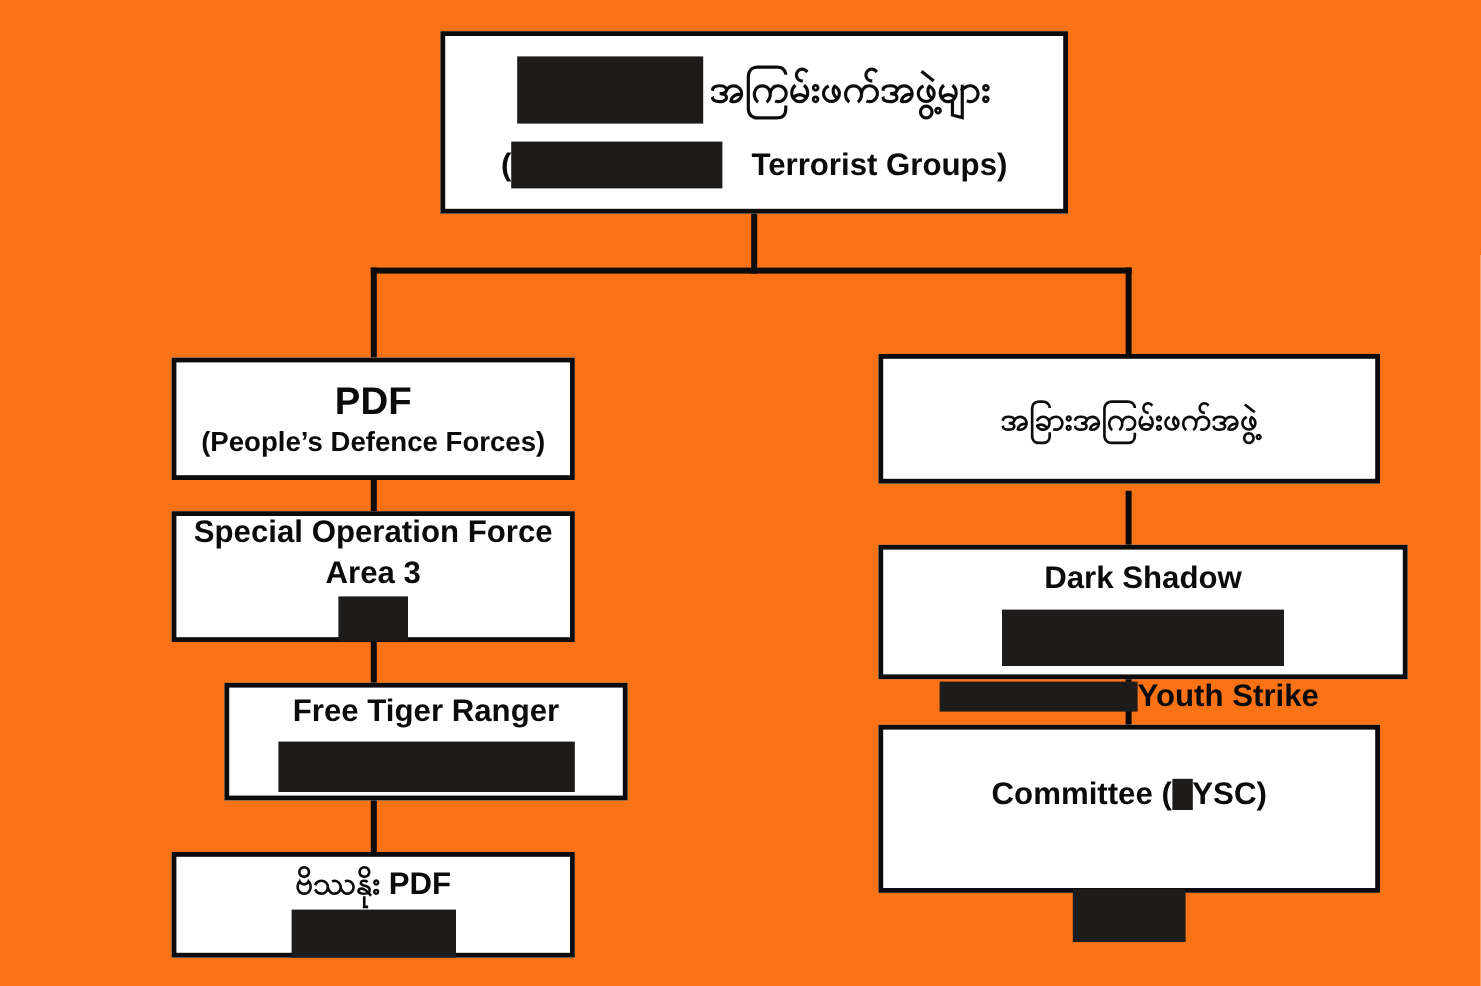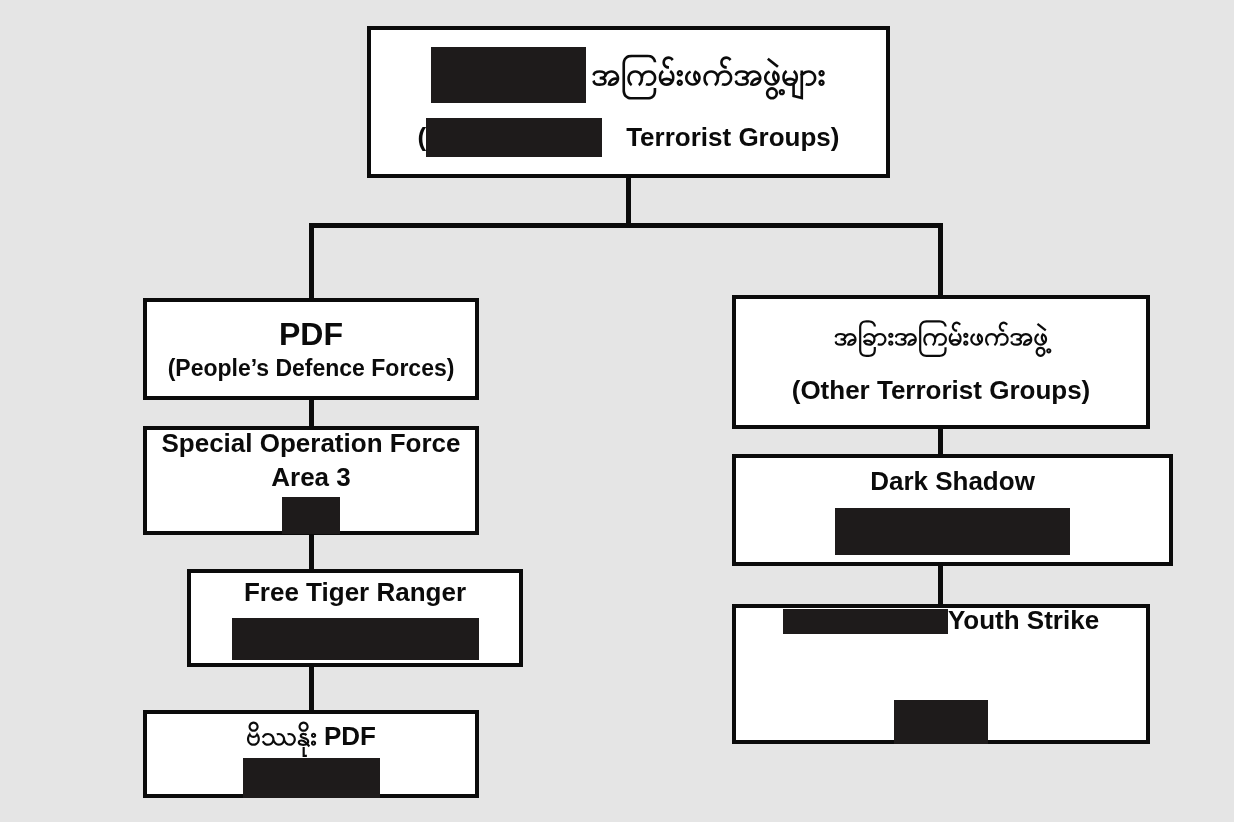--- a/index.html
+++ b/index.html
@@ -1,17 +1,17 @@
 <!DOCTYPE html>
 <html><head>
 <meta charset="utf-8">
 <style>
   html,body{margin:0;padding:0;background:#ffffff;}
   .canvas{
-    position:relative;width:1234px;height:822px;background:#e5e5e5;
+    position:relative;width:1234px;height:822px;background:#f97316;
     font-family:"Liberation Sans",sans-serif;font-weight:bold;color:#0b0b0b;
     overflow:hidden;
   }
   .node{
     position:absolute;box-sizing:border-box;border:4px solid #0b0b0b;background:#ffffff;
     display:flex;flex-direction:column;align-items:center;justify-content:center;
     text-align:center;
   }
   .node-row{display:flex;flex-direction:row;align-items:center;justify-content:center;}
   .redact{background:#1e1b1b;display:inline-block;flex:0 0 auto;}
@@ -63,31 +63,35 @@
   <div class="node" style="left:143px;top:569px;width:336px;height:98px;margin-left:44px;">
     <span class="t-lg nowrap">Free Tiger Ranger</span>
     <span class="redact" style="width:247px;height:42px;margin-top:8px;"></span>
   </div>
 
   <div class="node" style="left:143px;top:710px;width:336px;height:88px;justify-content:flex-start;padding-top:2px;">
     <span class="t-lg burmese nowrap">ဗိဿနိုး PDF</span>
     <span class="redact" style="width:137px;height:40px;margin-top:2px;"></span>
   </div>
 
-  <div class="node" style="left:732px;top:295px;width:418px;height:134px;gap:18px;">
+  <div class="node" style="left:732px;top:295px;width:418px;height:108px;gap:18px;">
     <span class="t-lg burmese nowrap">အခြားအကြမ်းဖက်အဖွဲ့</span>
-    <span class="t-lg nowrap">(Other Terrorist Groups)</span>
   </div>
 
   <div class="node" style="left:732px;top:454px;width:441px;height:112px;">
     <span class="t-lg nowrap">Dark Shadow</span>
     <span class="redact" style="width:235px;height:47px;margin-top:10px;"></span>
   </div>
 
   <div class="node" style="left:732px;top:604px;width:418px;height:140px;gap:48px;">
     <div class="node-row">
       <span class="redact" style="width:165px;height:25px;"></span>
       <span class="t-lg nowrap">Youth Strike</span>
     </div>
+    <div class="node-row">
+      <span class="t-lg nowrap">Committee (</span>
+      <span class="redact" style="width:17px;height:26px;"></span>
+      <span class="t-lg nowrap">YSC)</span>
+    </div>
     <span class="redact" style="width:94px;height:44px;margin-top:14px;"></span>
   </div>
 
 </div>
 
 </body></html>

